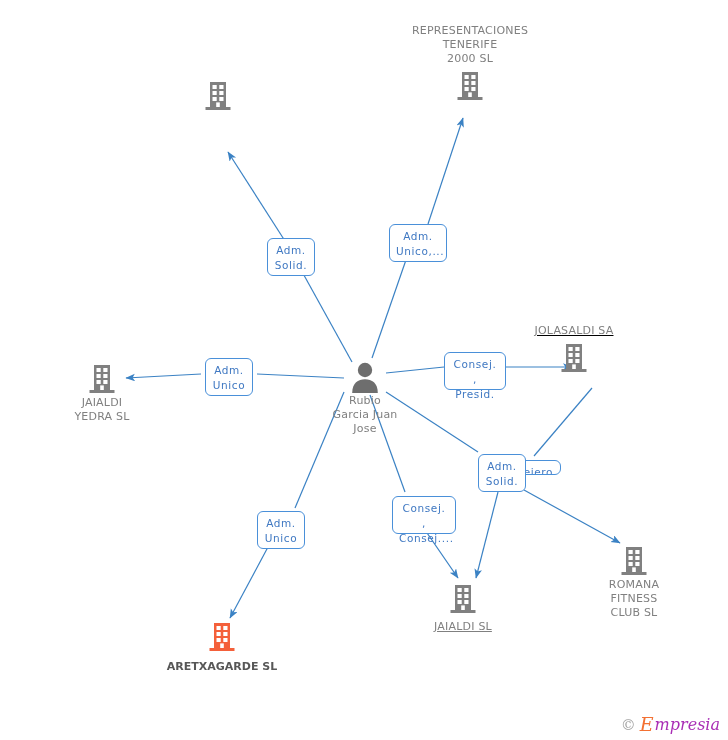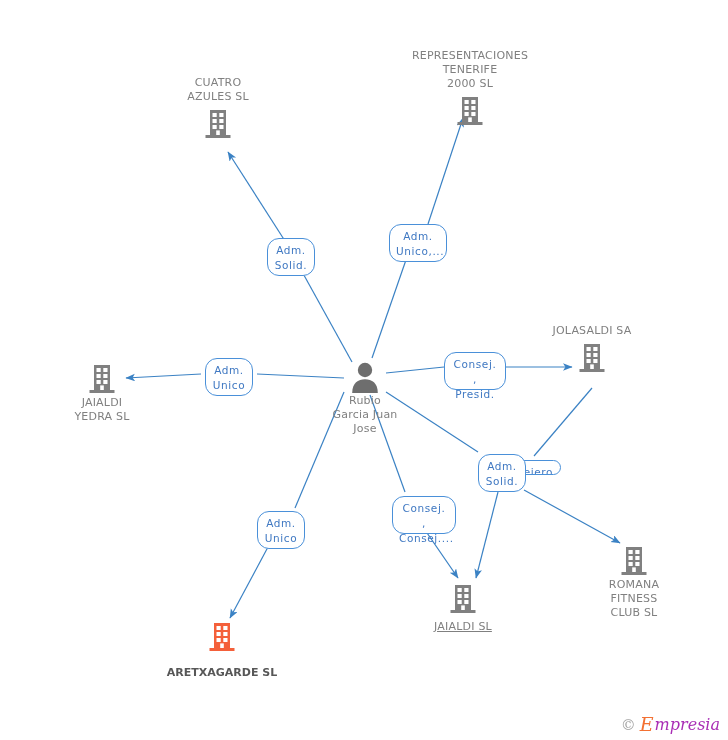--- a/index.html
+++ b/index.html
@@ -41,21 +41,21 @@
     color: #575757;
     letter-spacing: 0px;
   }
   .glyph {
     display: block;
     margin: 0 auto;
   }
   .edge-label {
     position: absolute;
     border: 1px solid #4a90d9;
-    border-radius: 12px;
+    border-radius: 6px;
     background: #ffffff;
     color: #3f78c2;
     font-size: 10.5px;
     line-height: 15px;
     font-family: "DejaVu Sans", sans-serif;
     text-align: center;
     padding: 4px 6px 5px 6px;
     white-space: pre-line;
     letter-spacing: 0.6px;
     box-sizing: border-box;
@@ -137,53 +137,51 @@
     <svg class="glyph" width="34" height="34" viewBox="0 0 34 34">
       <circle cx="17" cy="10" r="7.2" fill="#6e6e6e"></circle>
       <path d="M4.2 33 C4.2 22.8 10.2 19.2 17 19.2 C23.8 19.2 29.8 22.8 29.8 33 Z" fill="#6e6e6e"></path>
     </svg>
     <div class="node-label">Rubio
 Garcia Juan
 Jose</div>
   </div>
 
   <div class="node" style="left:158px; top:76px; width:120px;">
-    <div class="node-label">CUATRO
-AZULES SL</div>
     <svg class="glyph" width="34" height="34" viewBox="0 0 34 34" style="margin-top:3px;">
       <rect x="9" y="3" width="16" height="25" fill="#808080"></rect>
       <rect x="4.5" y="28" width="25" height="3" fill="#808080"></rect>
       <rect x="11.5" y="6" width="4.2" height="4" fill="#ffffff"></rect>
       <rect x="18.3" y="6" width="4.2" height="4" fill="#ffffff"></rect>
       <rect x="11.5" y="12" width="4.2" height="4" fill="#ffffff"></rect>
       <rect x="18.3" y="12" width="4.2" height="4" fill="#ffffff"></rect>
       <rect x="11.5" y="18" width="4.2" height="4" fill="#ffffff"></rect>
       <rect x="18.3" y="18" width="4.2" height="4" fill="#ffffff"></rect>
       <rect x="15.2" y="23.4" width="3.6" height="4.6" fill="#ffffff"></rect>
     </svg>
   </div>
 
-  <div class="node" style="left:388px; top:49px; width:164px;">
+  <div class="node" style="left:388px; top:24px; width:164px;">
     <div class="node-label">REPRESENTACIONES
 TENERIFE
 2000 SL</div>
     <svg class="glyph" width="34" height="34" viewBox="0 0 34 34" style="margin-top:3px;">
       <rect x="9" y="3" width="16" height="25" fill="#808080"></rect>
       <rect x="4.5" y="28" width="25" height="3" fill="#808080"></rect>
       <rect x="11.5" y="6" width="4.2" height="4" fill="#ffffff"></rect>
       <rect x="18.3" y="6" width="4.2" height="4" fill="#ffffff"></rect>
       <rect x="11.5" y="12" width="4.2" height="4" fill="#ffffff"></rect>
       <rect x="18.3" y="12" width="4.2" height="4" fill="#ffffff"></rect>
       <rect x="11.5" y="18" width="4.2" height="4" fill="#ffffff"></rect>
       <rect x="18.3" y="18" width="4.2" height="4" fill="#ffffff"></rect>
       <rect x="15.2" y="23.4" width="3.6" height="4.6" fill="#ffffff"></rect>
     </svg>
   </div>
 
-  <div class="node" style="left:532px; top:324px; width:120px;">
+  <div class="node" style="left:514px; top:324px; width:120px;text-decoration:underline;">
     <div class="node-label">JOLASALDI SA</div>
     <svg class="glyph" width="34" height="34" viewBox="0 0 34 34" style="margin-top:3px;">
       <rect x="9" y="3" width="16" height="25" fill="#808080"></rect>
       <rect x="4.5" y="28" width="25" height="3" fill="#808080"></rect>
       <rect x="11.5" y="6" width="4.2" height="4" fill="#ffffff"></rect>
       <rect x="18.3" y="6" width="4.2" height="4" fill="#ffffff"></rect>
       <rect x="11.5" y="12" width="4.2" height="4" fill="#ffffff"></rect>
       <rect x="18.3" y="12" width="4.2" height="4" fill="#ffffff"></rect>
       <rect x="11.5" y="18" width="4.2" height="4" fill="#ffffff"></rect>
       <rect x="18.3" y="18" width="4.2" height="4" fill="#ffffff"></rect>
@@ -244,21 +242,21 @@
       <rect x="9" y="3" width="16" height="25" fill="#f4603a"></rect>
       <rect x="4.5" y="28" width="25" height="3" fill="#f4603a"></rect>
       <rect x="11.5" y="6" width="4.2" height="4" fill="#ffffff"></rect>
       <rect x="18.3" y="6" width="4.2" height="4" fill="#ffffff"></rect>
       <rect x="11.5" y="12" width="4.2" height="4" fill="#ffffff"></rect>
       <rect x="18.3" y="12" width="4.2" height="4" fill="#ffffff"></rect>
       <rect x="11.5" y="18" width="4.2" height="4" fill="#ffffff"></rect>
       <rect x="18.3" y="18" width="4.2" height="4" fill="#ffffff"></rect>
       <rect x="15.2" y="23.4" width="3.6" height="4.6" fill="#ffffff"></rect>
     </svg>
-    <div class="node-label focus" style="margin-top:12px;">ARETXAGARDE SL</div>
+    <div class="node-label focus" style="margin-top:6px;">ARETXAGARDE SL</div>
   </div>
 
   <div class="edge-label" style="left:267px; top:238px; width:48px; height:38px;">Adm.
 Solid.</div>
 
   <div class="edge-label" style="left:389px; top:224px; width:58px; height:38px;">Adm.
 Unico,...</div>
 
   <div class="edge-label" style="left:205px; top:358px; width:48px; height:38px;">Adm.
 Unico</div>

